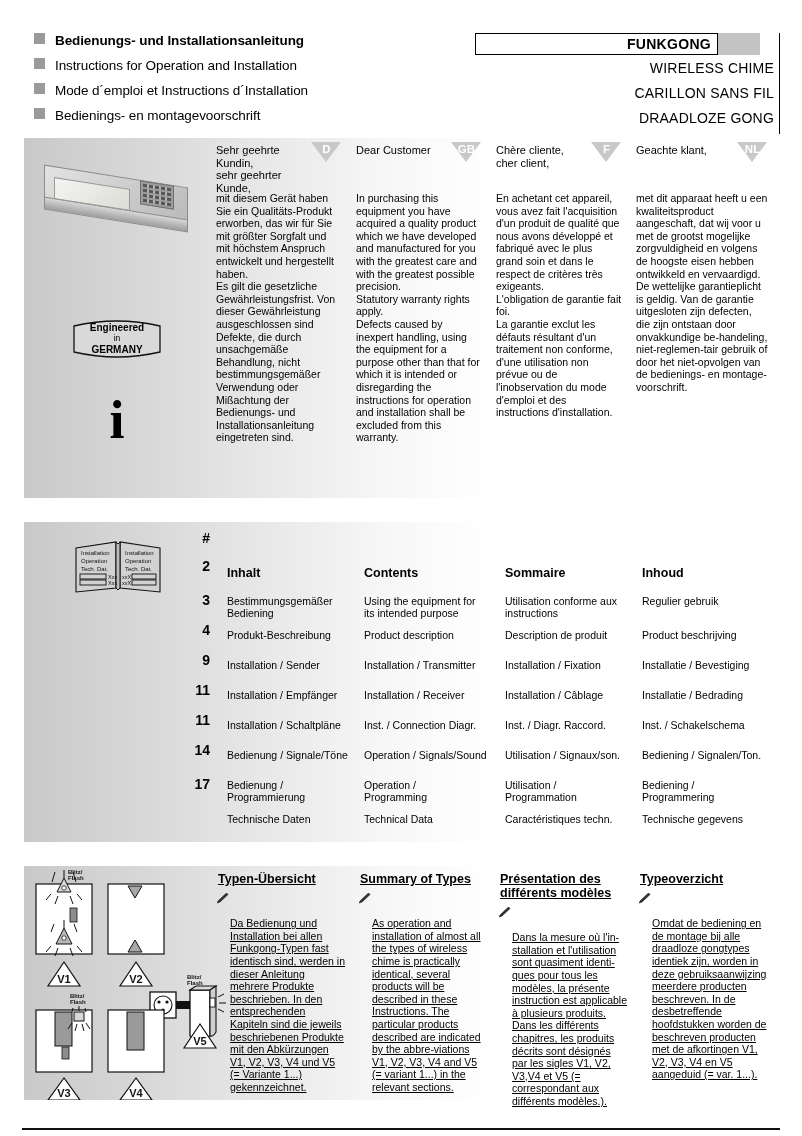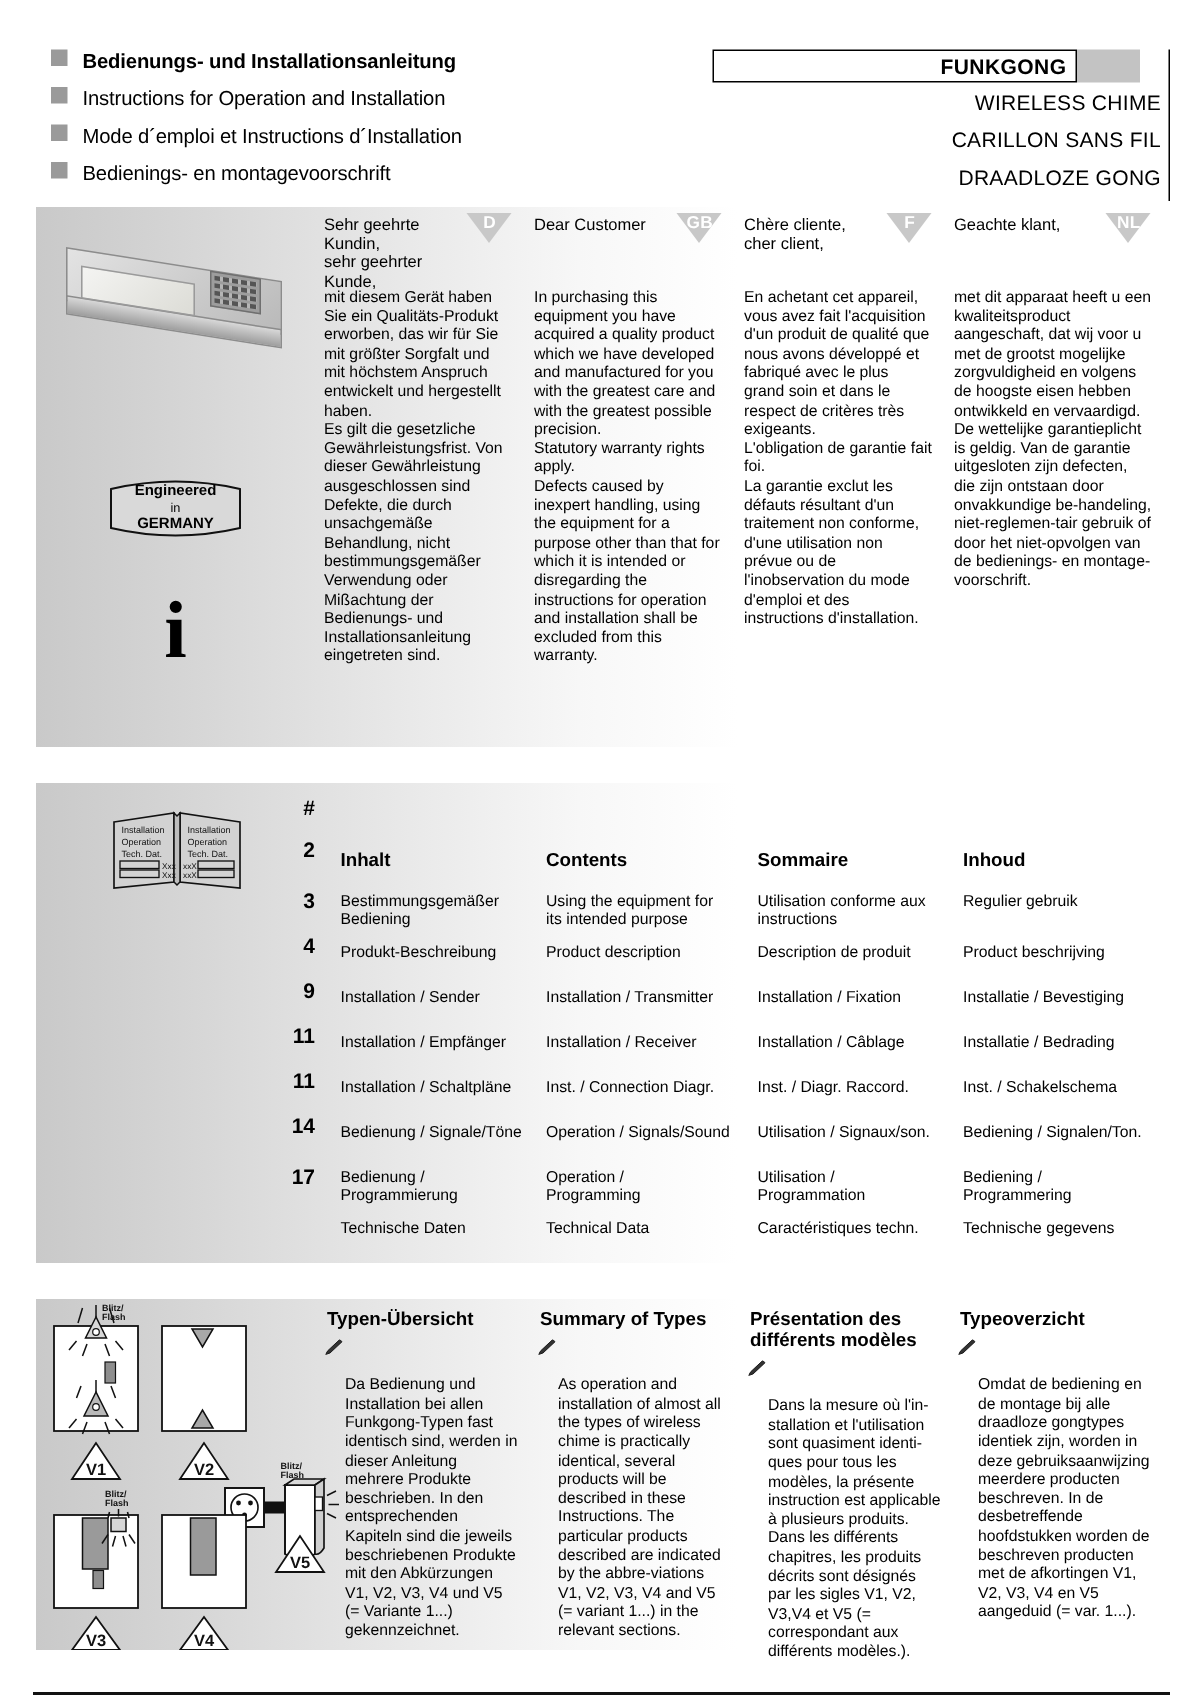--- a/index.html
+++ b/index.html
@@ -301,20 +301,21 @@
     left: 0; top: 0;
     width: 208px; height: 234px;
   }
 
   .tcol {
     position: absolute;
     top: 6px;
     width: 128px;
     font-size: 10.5px;
     line-height: 12.6px;
+    text-decoration: underline;
   }
   .tcol.t0 { left: 194px; }
   .tcol.t1 { left: 336px; }
   .tcol.t2 { left: 476px; }
   .tcol.t3 { left: 616px; width: 134px; }
   .tcol h3 {
     margin: 0 0 6px 0;
     font-size: 12.5px;
     font-weight: bold;
     line-height: 14px;

